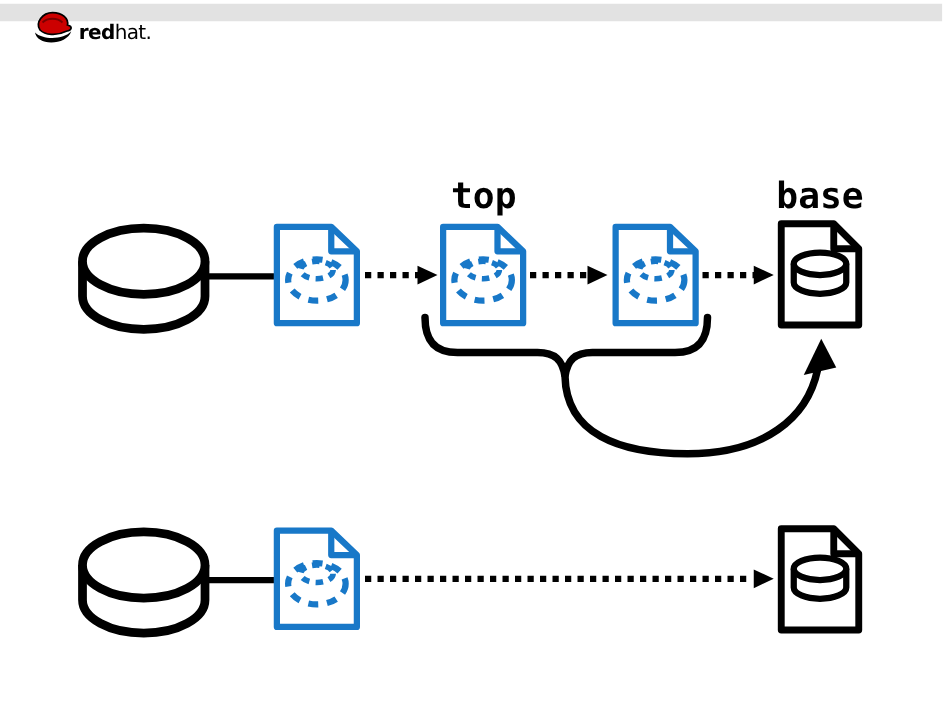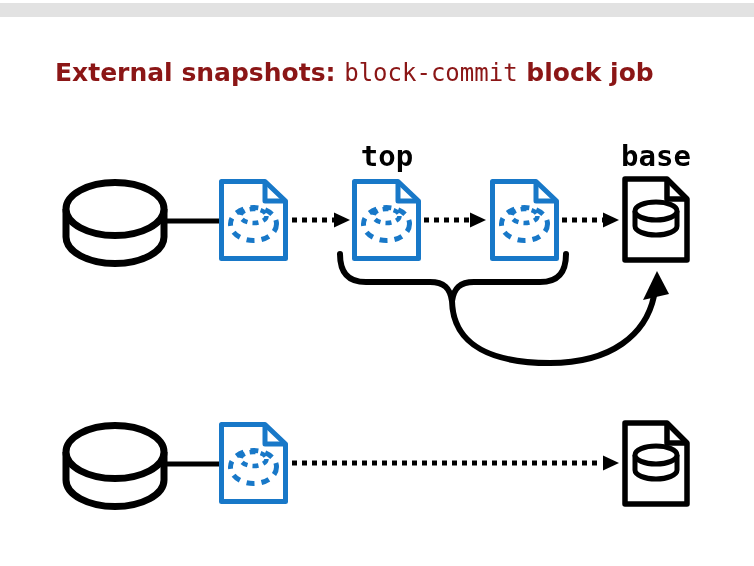--- a/index.html
+++ b/index.html
@@ -19,22 +19,29 @@
   .mlabel{font-family:"DejaVu Sans Mono","Liberation Mono",monospace;
           font-size:29px;font-weight:bold;fill:#000;}
 </style>
 </head>
 <body>
 
 <div class="slide">
 
   <div class="topbar"></div>
 
+  <div class="logo">
+    <svg width="36" height="30" viewBox="0 0 36 30">
+      <path d="M8,19 C4,13 10,5 18,5 C26,5 31,10 30,15 C34,16 34,19 29,20 C21,24 12,23 8,19 Z" fill="#cc0000" stroke="#000" stroke-width="1.4"></path>
+      <path d="M10,13 C14,9 22,9 26,13" fill="none" stroke="#7a0000" stroke-width="1.5"></path>
+      <path d="M4,21 C10,27 27,27 33,20 C31,26 24,29 17,29 C10,29 5,26 4,21 Z" fill="#000"></path>
+    </svg>
+    <span class="brand"><span class="b">red</span><span class="l">hat.</span></span>
+  </div>
 
-  <h1 class="title"><span>External snapshots: </span><span class="mono">block-commit</span><span> block job</span></h1>
 
   <svg class="diagram" width="754" height="566" viewBox="0 0 754 566">
 
     <defs>
       <g id="gdisk">
         <path d="M1,29 V57 A49 26.5 0 0 0 99,57 V29" fill="#fff" stroke="#000" stroke-width="7"></path>
         <ellipse cx="50" cy="29" rx="49" ry="26.5" fill="#fff" stroke="#000" stroke-width="7"></ellipse>
       </g>
       <g id="gbluefile">
         <path d="M46,2.5 L2.5,2.5 L2.5,79.5 L66.5,79.5 L66.5,22 Z" fill="#fff" stroke="#1878c8" stroke-width="5" stroke-linejoin="round"></path>

